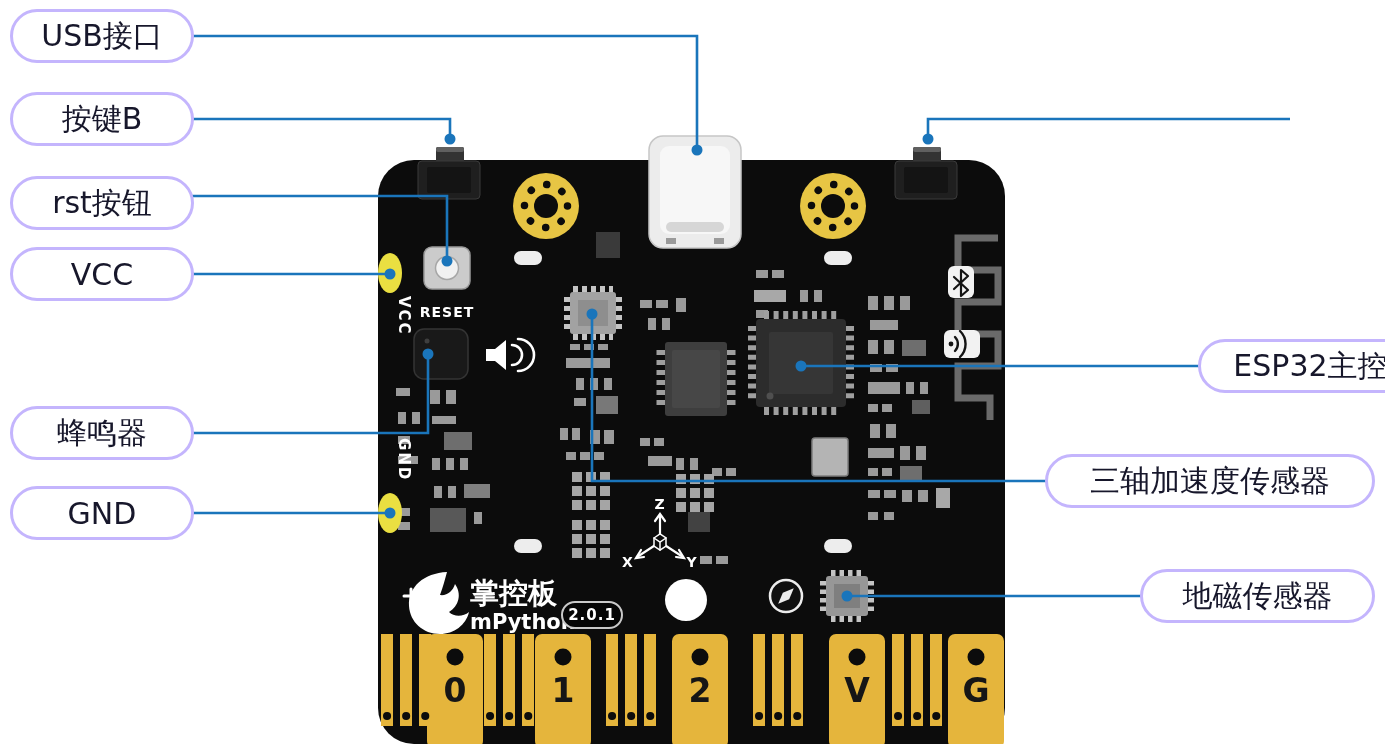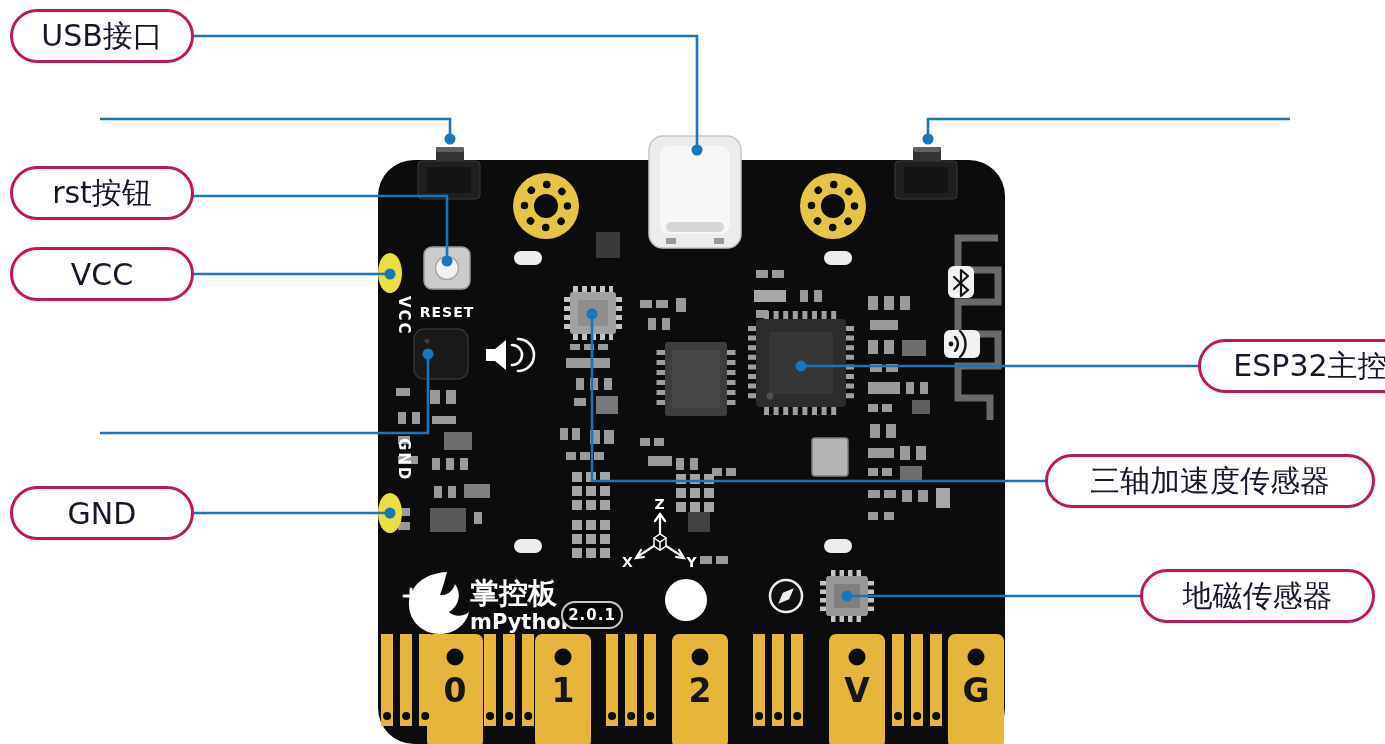--- a/index.html
+++ b/index.html
@@ -2,21 +2,21 @@
 <html><head>
 <meta charset="utf-8">
 <style>
   html,body { margin:0; padding:0; background:#fff; }
   body { width:1385px; height:744px; font-family:"DejaVu Sans","Liberation Sans",sans-serif; }
   .stage { position:relative; width:1385px; height:744px; overflow:hidden; background:#fff; }
   .stage > svg { position:absolute; left:0; top:0; z-index:1; }
   .pill {
     position:absolute; z-index:2; height:54px; box-sizing:border-box;
     display:flex; align-items:center; justify-content:center;
-    background:#ffffff; border:3px solid #be185d; border-radius:28px;
+    background:#ffffff; border:3px solid #c4b5fd; border-radius:28px;
     font-size:30px; font-weight:500; color:#17172b; white-space:nowrap;
   }
   svg text { font-family:"DejaVu Sans","Liberation Sans",sans-serif; }
   .silk { fill:#ffffff; font-weight:bold; text-anchor:middle; letter-spacing:1px; }
   .pinlbl text { fill:#161616; font-weight:bold; font-size:33px; text-anchor:middle; }
 </style>
 </head>
 <body>
 
 <div class="stage">
@@ -328,21 +328,23 @@
       <circle cx="428" cy="354" r="5.5"></circle>
       <circle cx="390" cy="513" r="5.5"></circle>
       <circle cx="928" cy="139" r="5.5"></circle>
       <circle cx="801" cy="366" r="5.5"></circle>
       <circle cx="592" cy="314" r="5.5"></circle>
       <circle cx="847" cy="596" r="5.5"></circle>
     </g>
   </svg>
 
   <div class="pill" style="left:10px;top:9px;width:184px">USB接口</div>
-  <div class="pill" style="left:10px;top:166px;width:184px">rst按钮</div>
+  <div class="pill" style="left:10px;top:92px;width:184px">按键B</div>
+  <div class="pill" style="left:10px;top:176px;width:184px">rst按钮</div>
   <div class="pill" style="left:10px;top:247px;width:184px">VCC</div>
+  <div class="pill" style="left:10px;top:406px;width:184px">蜂鸣器</div>
   <div class="pill" style="left:10px;top:486px;width:184px">GND</div>
 
   <div class="pill" style="left:1198px;top:339px;width:225px">ESP32主控</div>
   <div class="pill" style="left:1140px;top:569px;width:235px">地磁传感器</div>
   <div class="pill" style="left:1045px;top:454px;width:330px">三轴加速度传感器</div>
 
 </div>
 
 </body></html>

